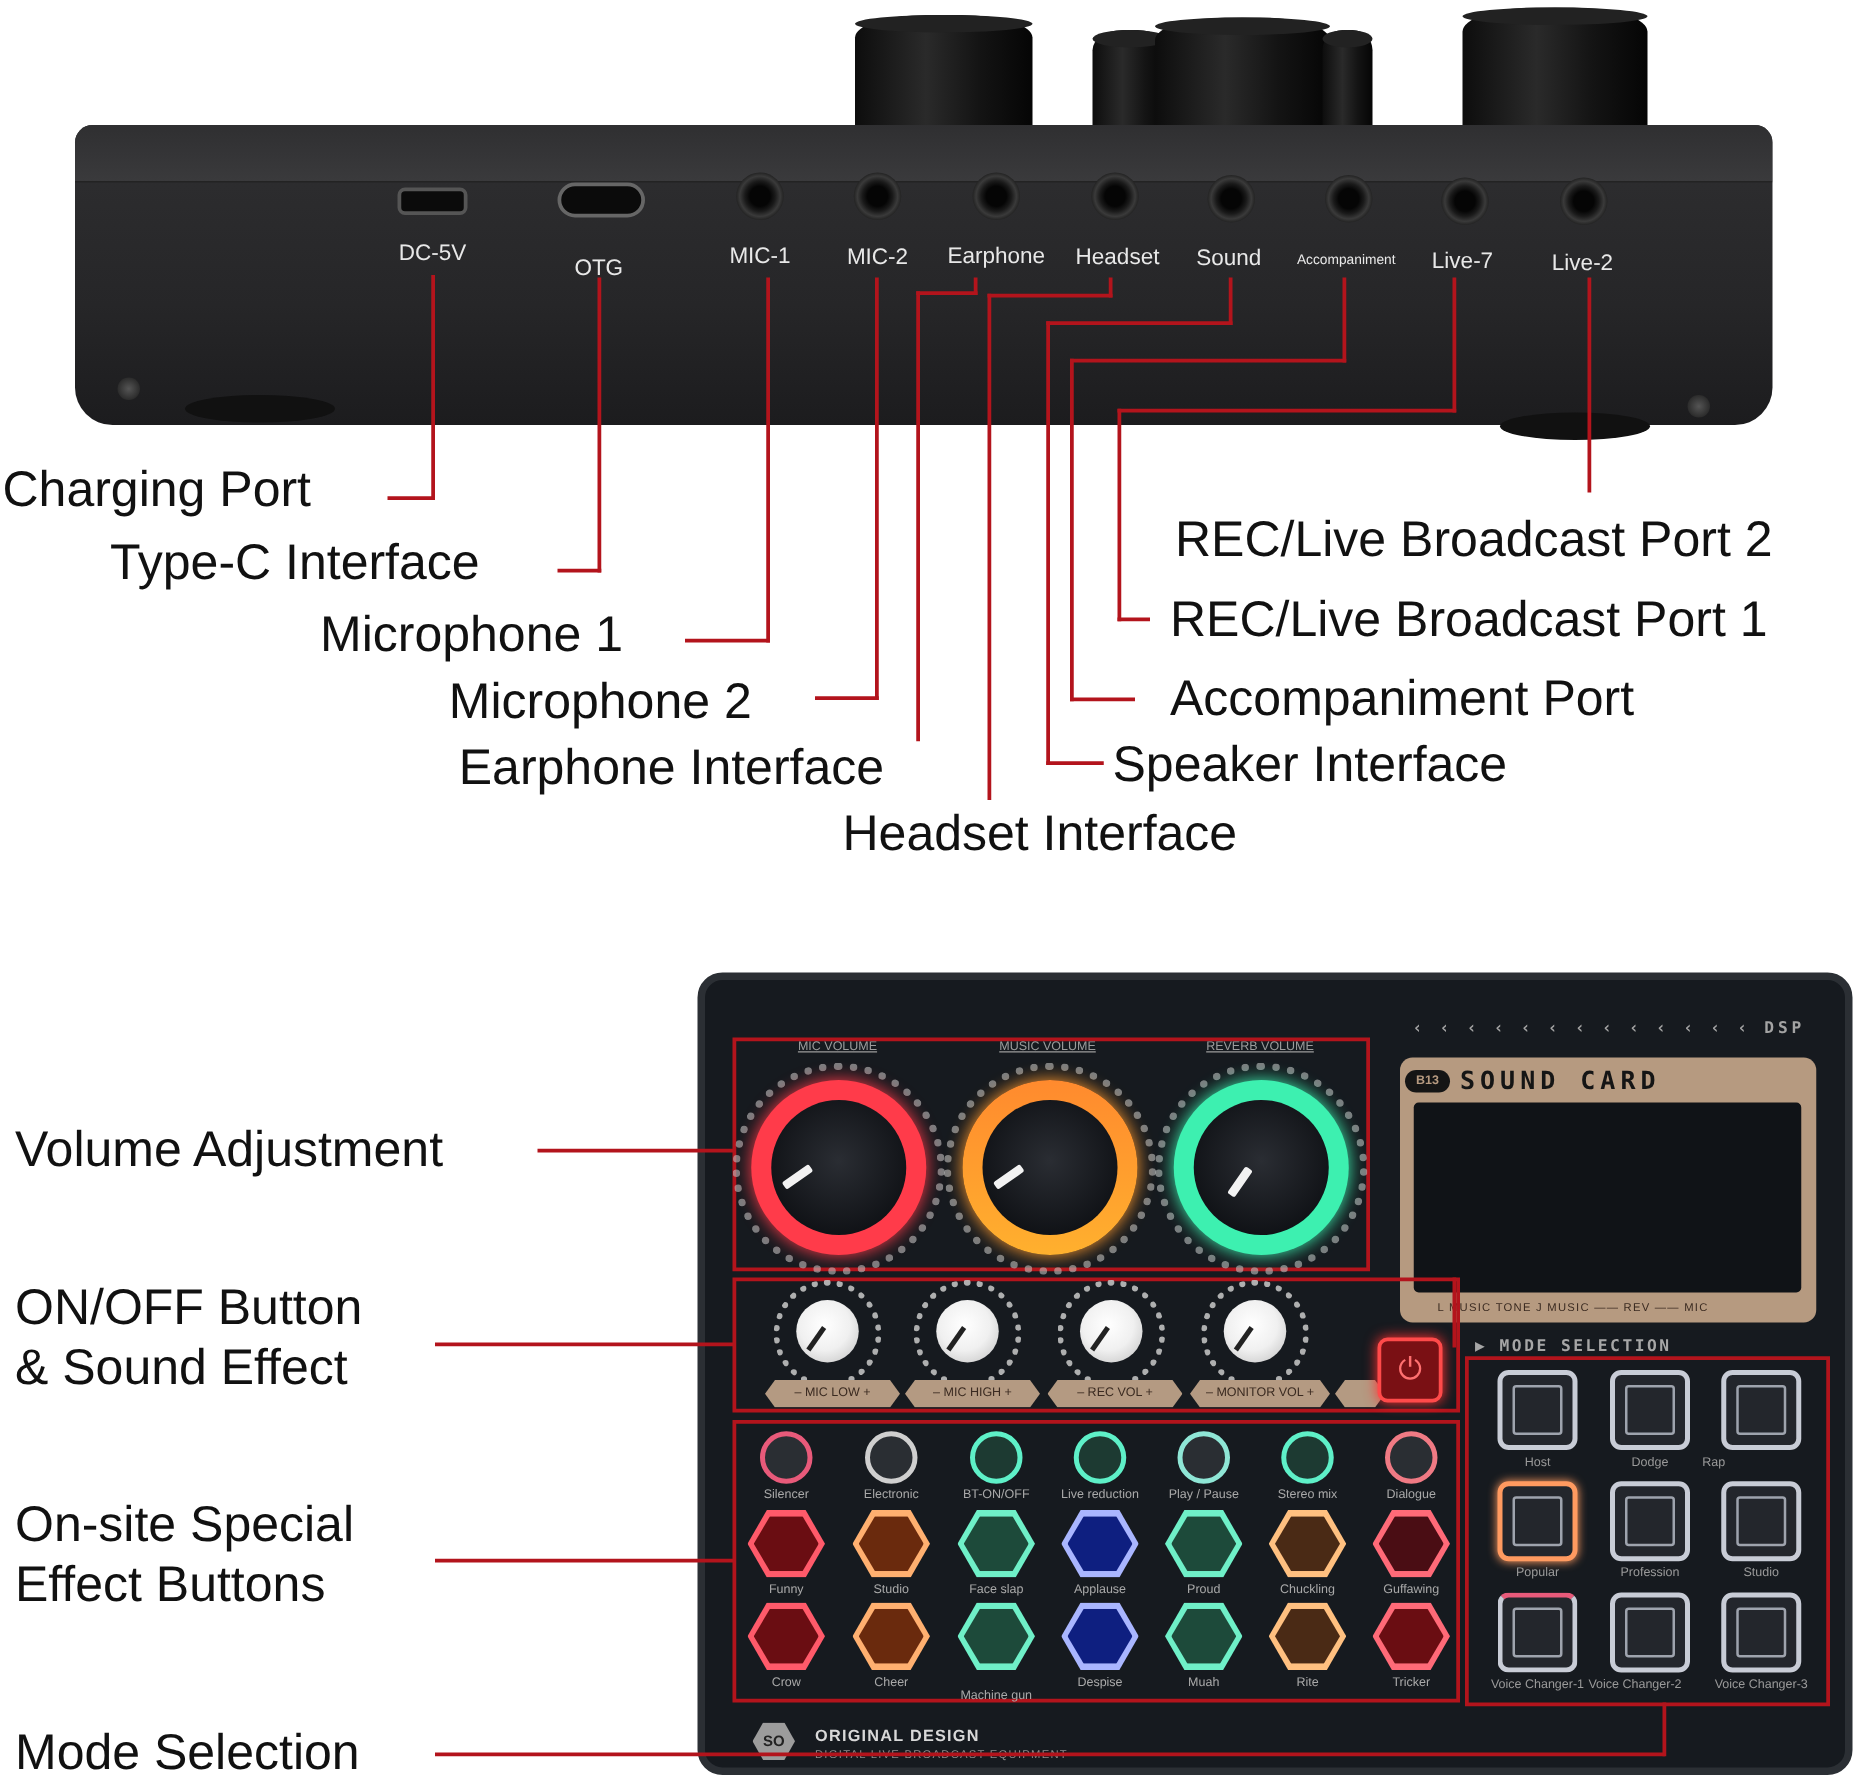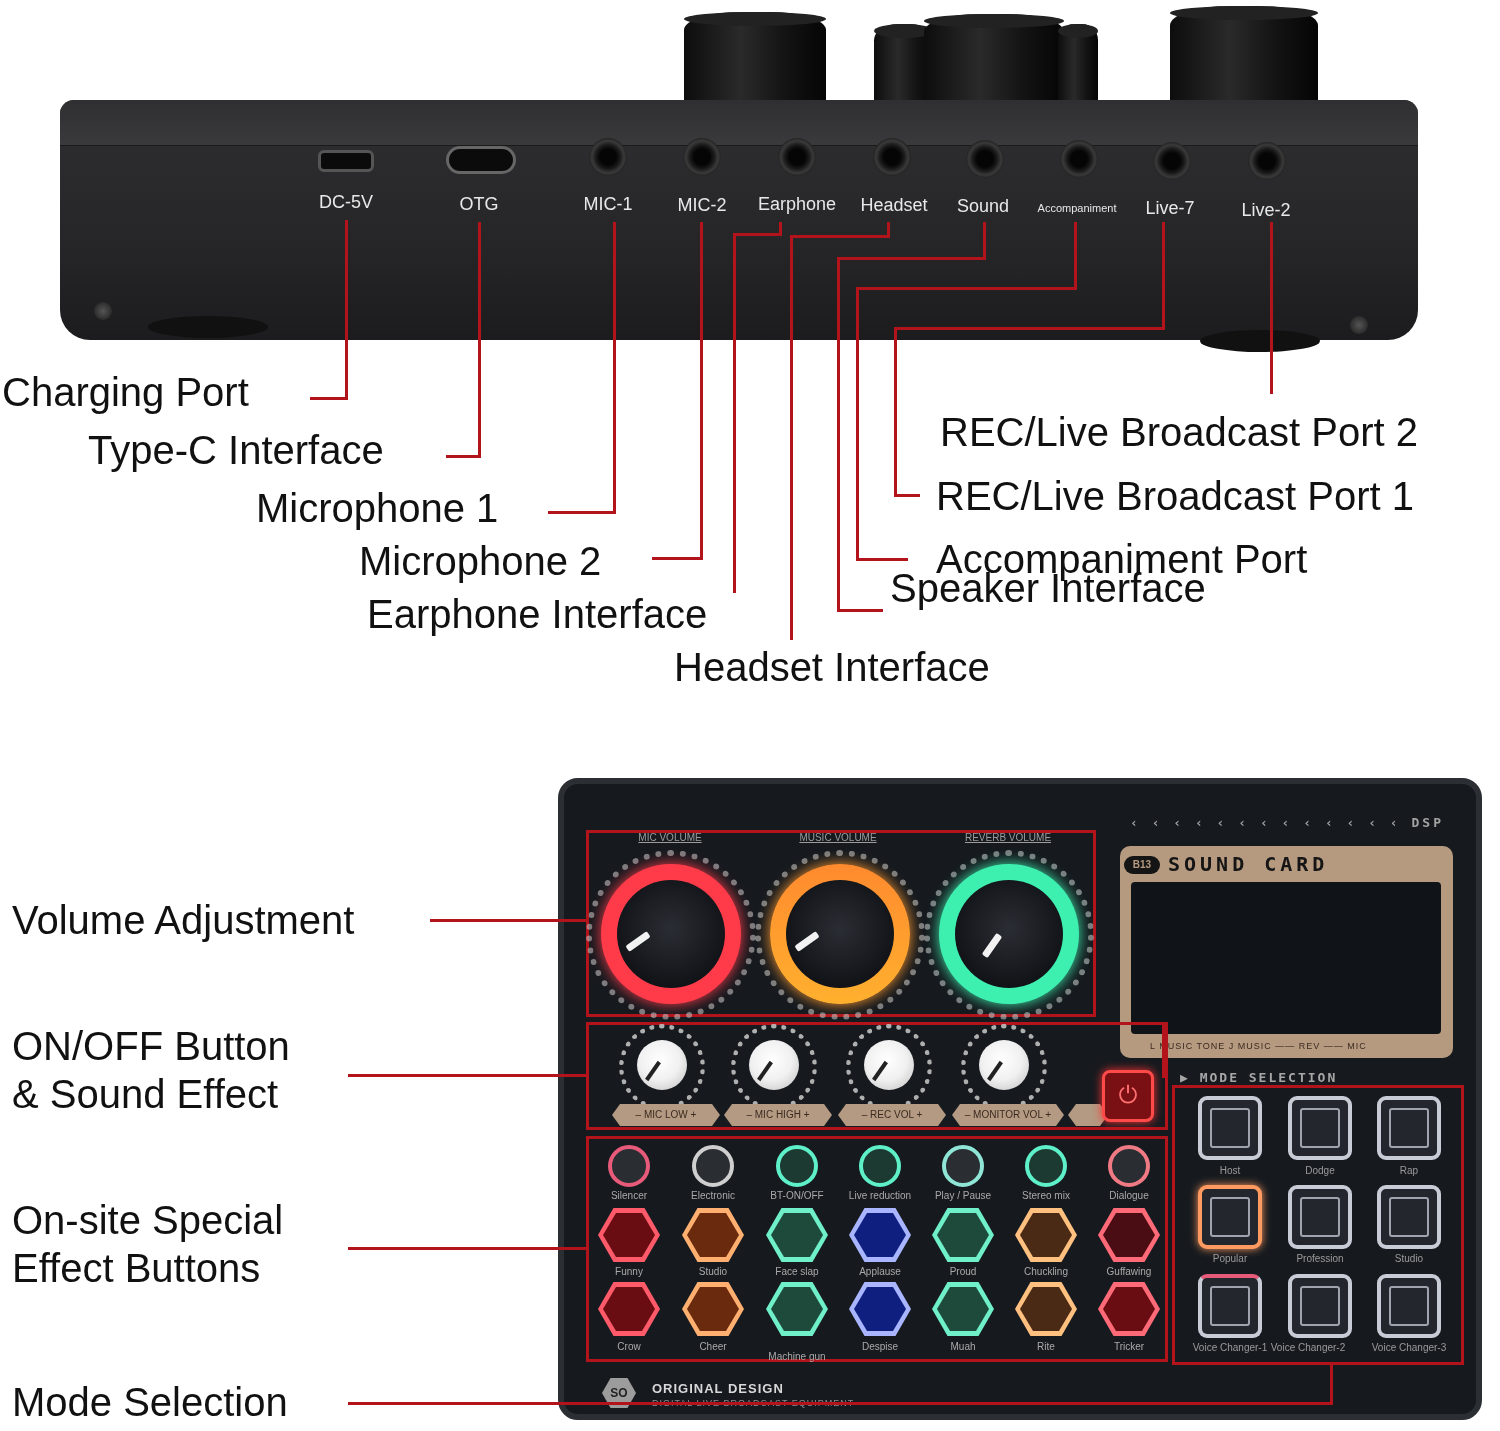--- a/index.html
+++ b/index.html
@@ -79,21 +79,21 @@
   <div class="jack" style="left:589px;top:138px;"></div>
   <div class="jack" style="left:683px;top:138px;"></div>
   <div class="jack" style="left:778px;top:138px;"></div>
   <div class="jack" style="left:873px;top:138px;"></div>
   <div class="jack" style="left:966px;top:140px;"></div>
   <div class="jack" style="left:1060px;top:140px;"></div>
   <div class="jack" style="left:1153px;top:142px;"></div>
   <div class="jack" style="left:1248px;top:142px;"></div>
 
   <div class="port-label" style="left:346px;top:192px;">DC-5V</div>
-  <div class="port-label" style="left:479px;top:194px;text-align:right;">OTG</div>
+  <div class="port-label" style="left:479px;top:204px;text-align:right;">OTG</div>
   <div class="port-label" style="left:608px;top:194px;">MIC-1</div>
   <div class="port-label" style="left:702px;top:195px;">MIC-2</div>
   <div class="port-label" style="left:797px;top:194px;">Earphone</div>
   <div class="port-label" style="left:894px;top:195px;">Headset</div>
   <div class="port-label" style="left:983px;top:196px;">Sound</div>
   <div class="port-label" style="left:1077px;top:202px;font-size:11px;">Accompaniment</div>
   <div class="port-label" style="left:1170px;top:198px;">Live-7</div>
   <div class="port-label" style="left:1266px;top:200px;">Live-2</div>
 </div>
 
@@ -136,21 +136,21 @@
 
   <div class="line" style="left:1270px;top:222px;width:3px;height:172px;"></div>
 </div>
 
 <div class="callout" style="left:2px;top:368px;">Charging Port</div>
 <div class="callout" style="left:88px;top:426px;">Type-C Interface</div>
 <div class="callout" style="left:256px;top:484px;">Microphone 1</div>
 <div class="callout" style="left:359px;top:537px;">Microphone 2</div>
 <div class="callout" style="left:367px;top:590px;">Earphone Interface</div>
 <div class="callout" style="left:674px;top:643px;">Headset Interface</div>
-<div class="callout" style="left:890px;top:564px;">Speaker Interface</div>
+<div class="callout" style="left:890px;top:588px;">Speaker Interface</div>
 <div class="callout" style="left:936px;top:535px;">Accompaniment Port</div>
 <div class="callout" style="left:936px;top:472px;">REC/Live Broadcast Port 1</div>
 <div class="callout" style="left:940px;top:408px;">REC/Live Broadcast Port 2</div>
 
 <div class="dev-bot"></div>
 
 <div class="dsp">‹ ‹ ‹ ‹ ‹ ‹ ‹ ‹ ‹ ‹ ‹ ‹ ‹ DSP</div>
 
 <div class="lcd-frame"></div>
 <div class="lcd-badge">B13</div>
@@ -288,21 +288,21 @@
 <div class="mode-pad" style="left:1377px;top:1096px;"></div>
 <div class="mode-pad" style="left:1198px;top:1185px;border-color:#ff9a60;box-shadow:0 0 8px #ff9a60;"></div>
 <div class="mode-pad" style="left:1288px;top:1185px;"></div>
 <div class="mode-pad" style="left:1377px;top:1185px;"></div>
 <div class="mode-pad" style="left:1198px;top:1274px;border-top-color:#e85a7a;"></div>
 <div class="mode-pad" style="left:1288px;top:1274px;"></div>
 <div class="mode-pad" style="left:1377px;top:1274px;"></div>
 
 <div class="mode-label" style="left:1230px;top:1165px;">Host</div>
 <div class="mode-label" style="left:1320px;top:1165px;">Dodge</div>
-<div class="mode-label" style="left:1409px;top:1165px;">Rap</div>
+<div class="mode-label" style="left:1371px;top:1165px;">Rap</div>
 <div class="mode-label" style="left:1230px;top:1253px;">Popular</div>
 <div class="mode-label" style="left:1320px;top:1253px;">Profession</div>
 <div class="mode-label" style="left:1409px;top:1253px;">Studio</div>
 <div class="mode-label" style="left:1230px;top:1342px;">Voice Changer-1</div>
 <div class="mode-label" style="left:1308px;top:1342px;">Voice Changer-2</div>
 <div class="mode-label" style="left:1409px;top:1342px;">Voice Changer-3</div>
 
 <div class="brand-hex">SO</div>
 <div class="brand1">ORIGINAL DESIGN</div>
 <div class="brand2">DIGITAL LIVE BROADCAST EQUIPMENT</div>

